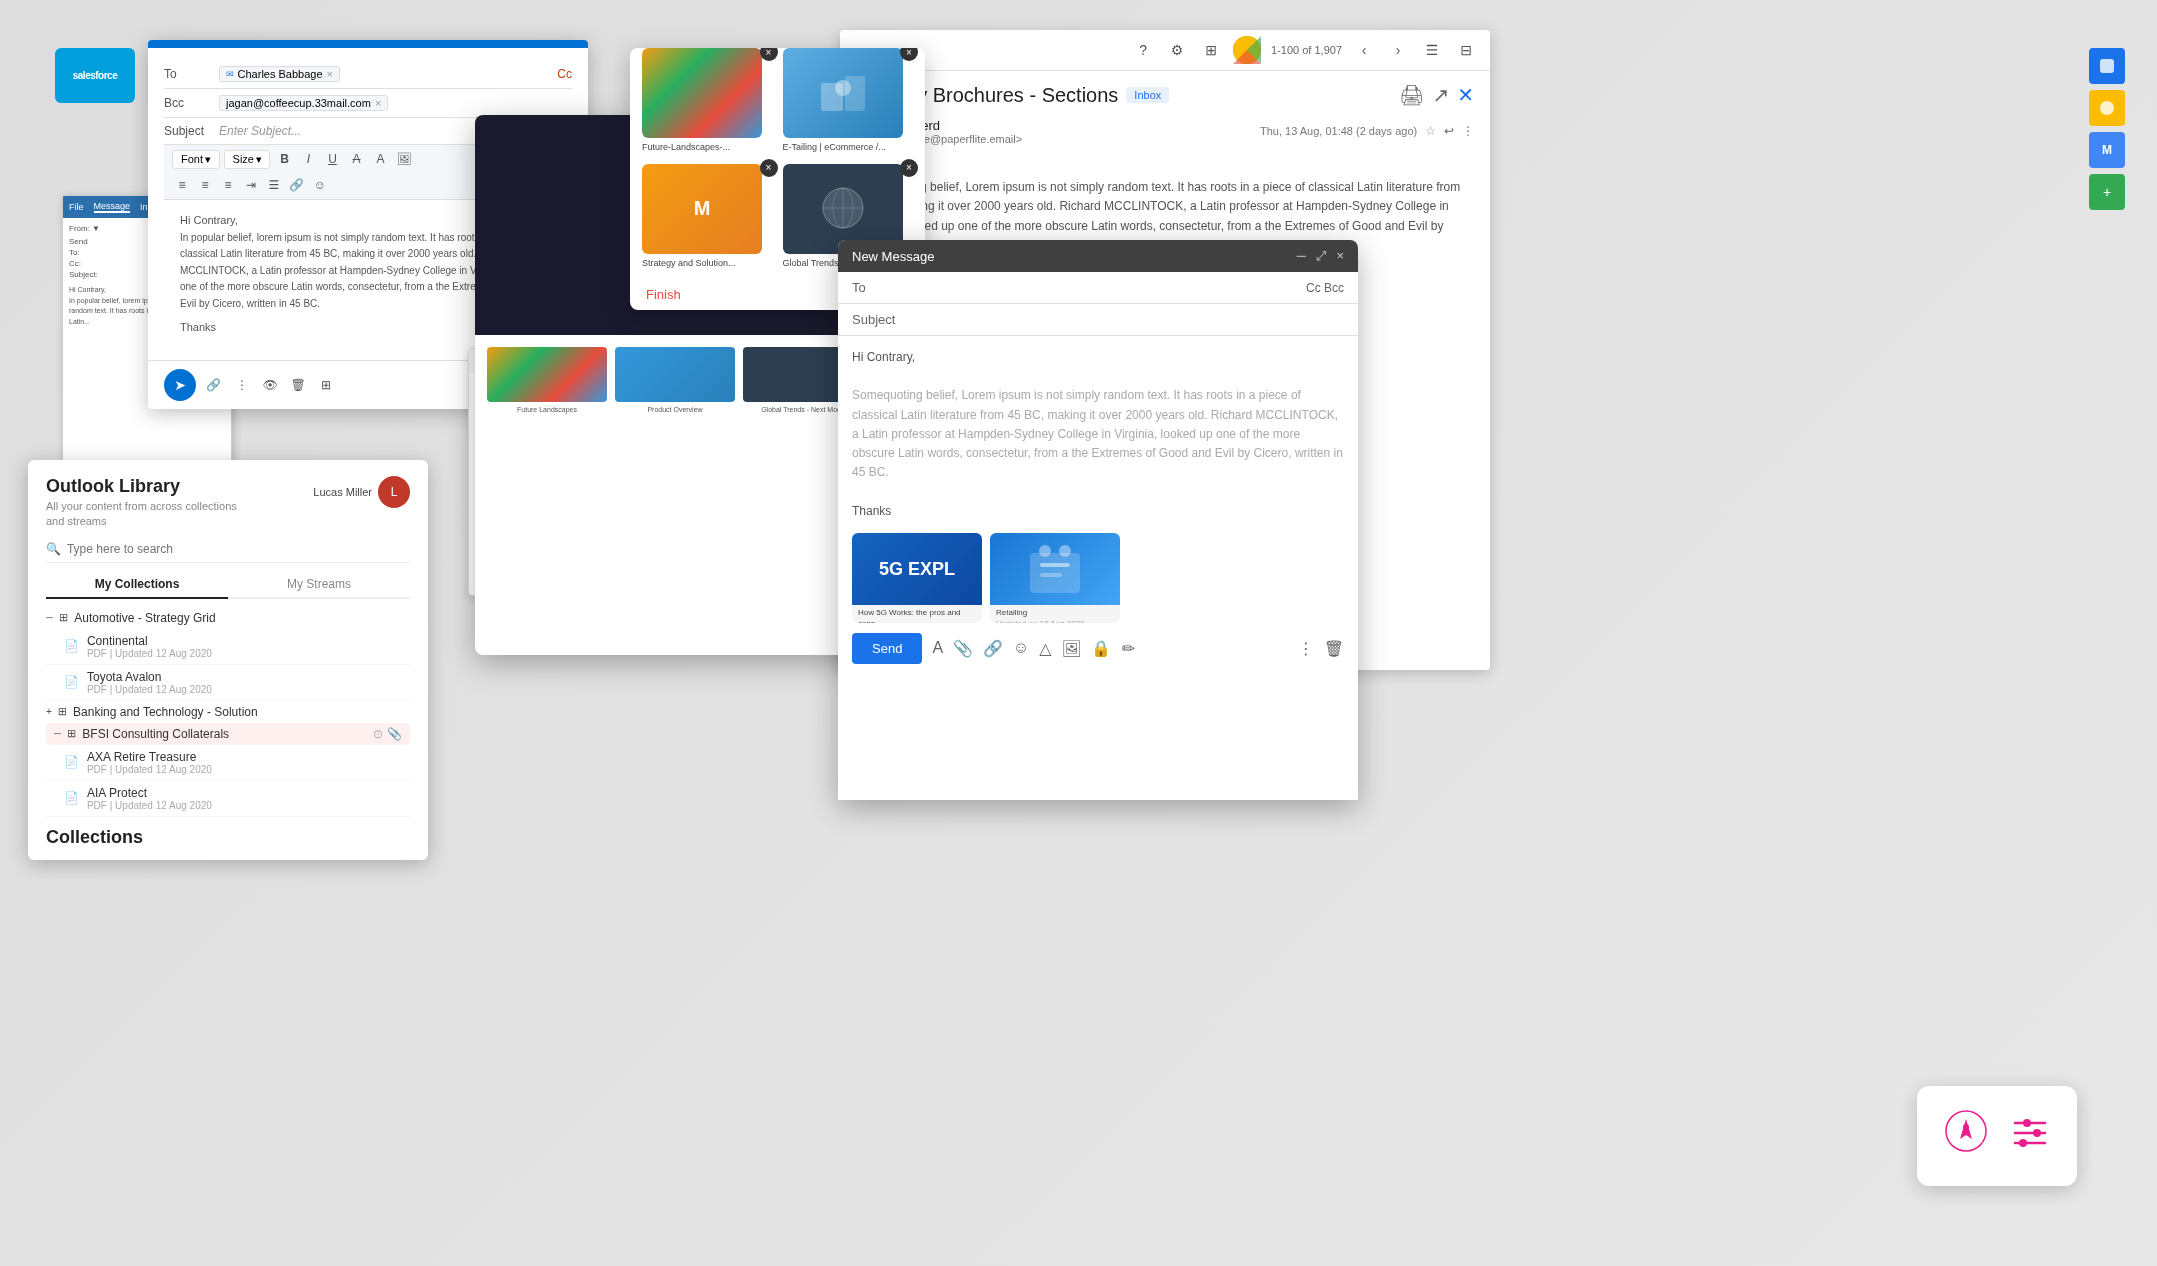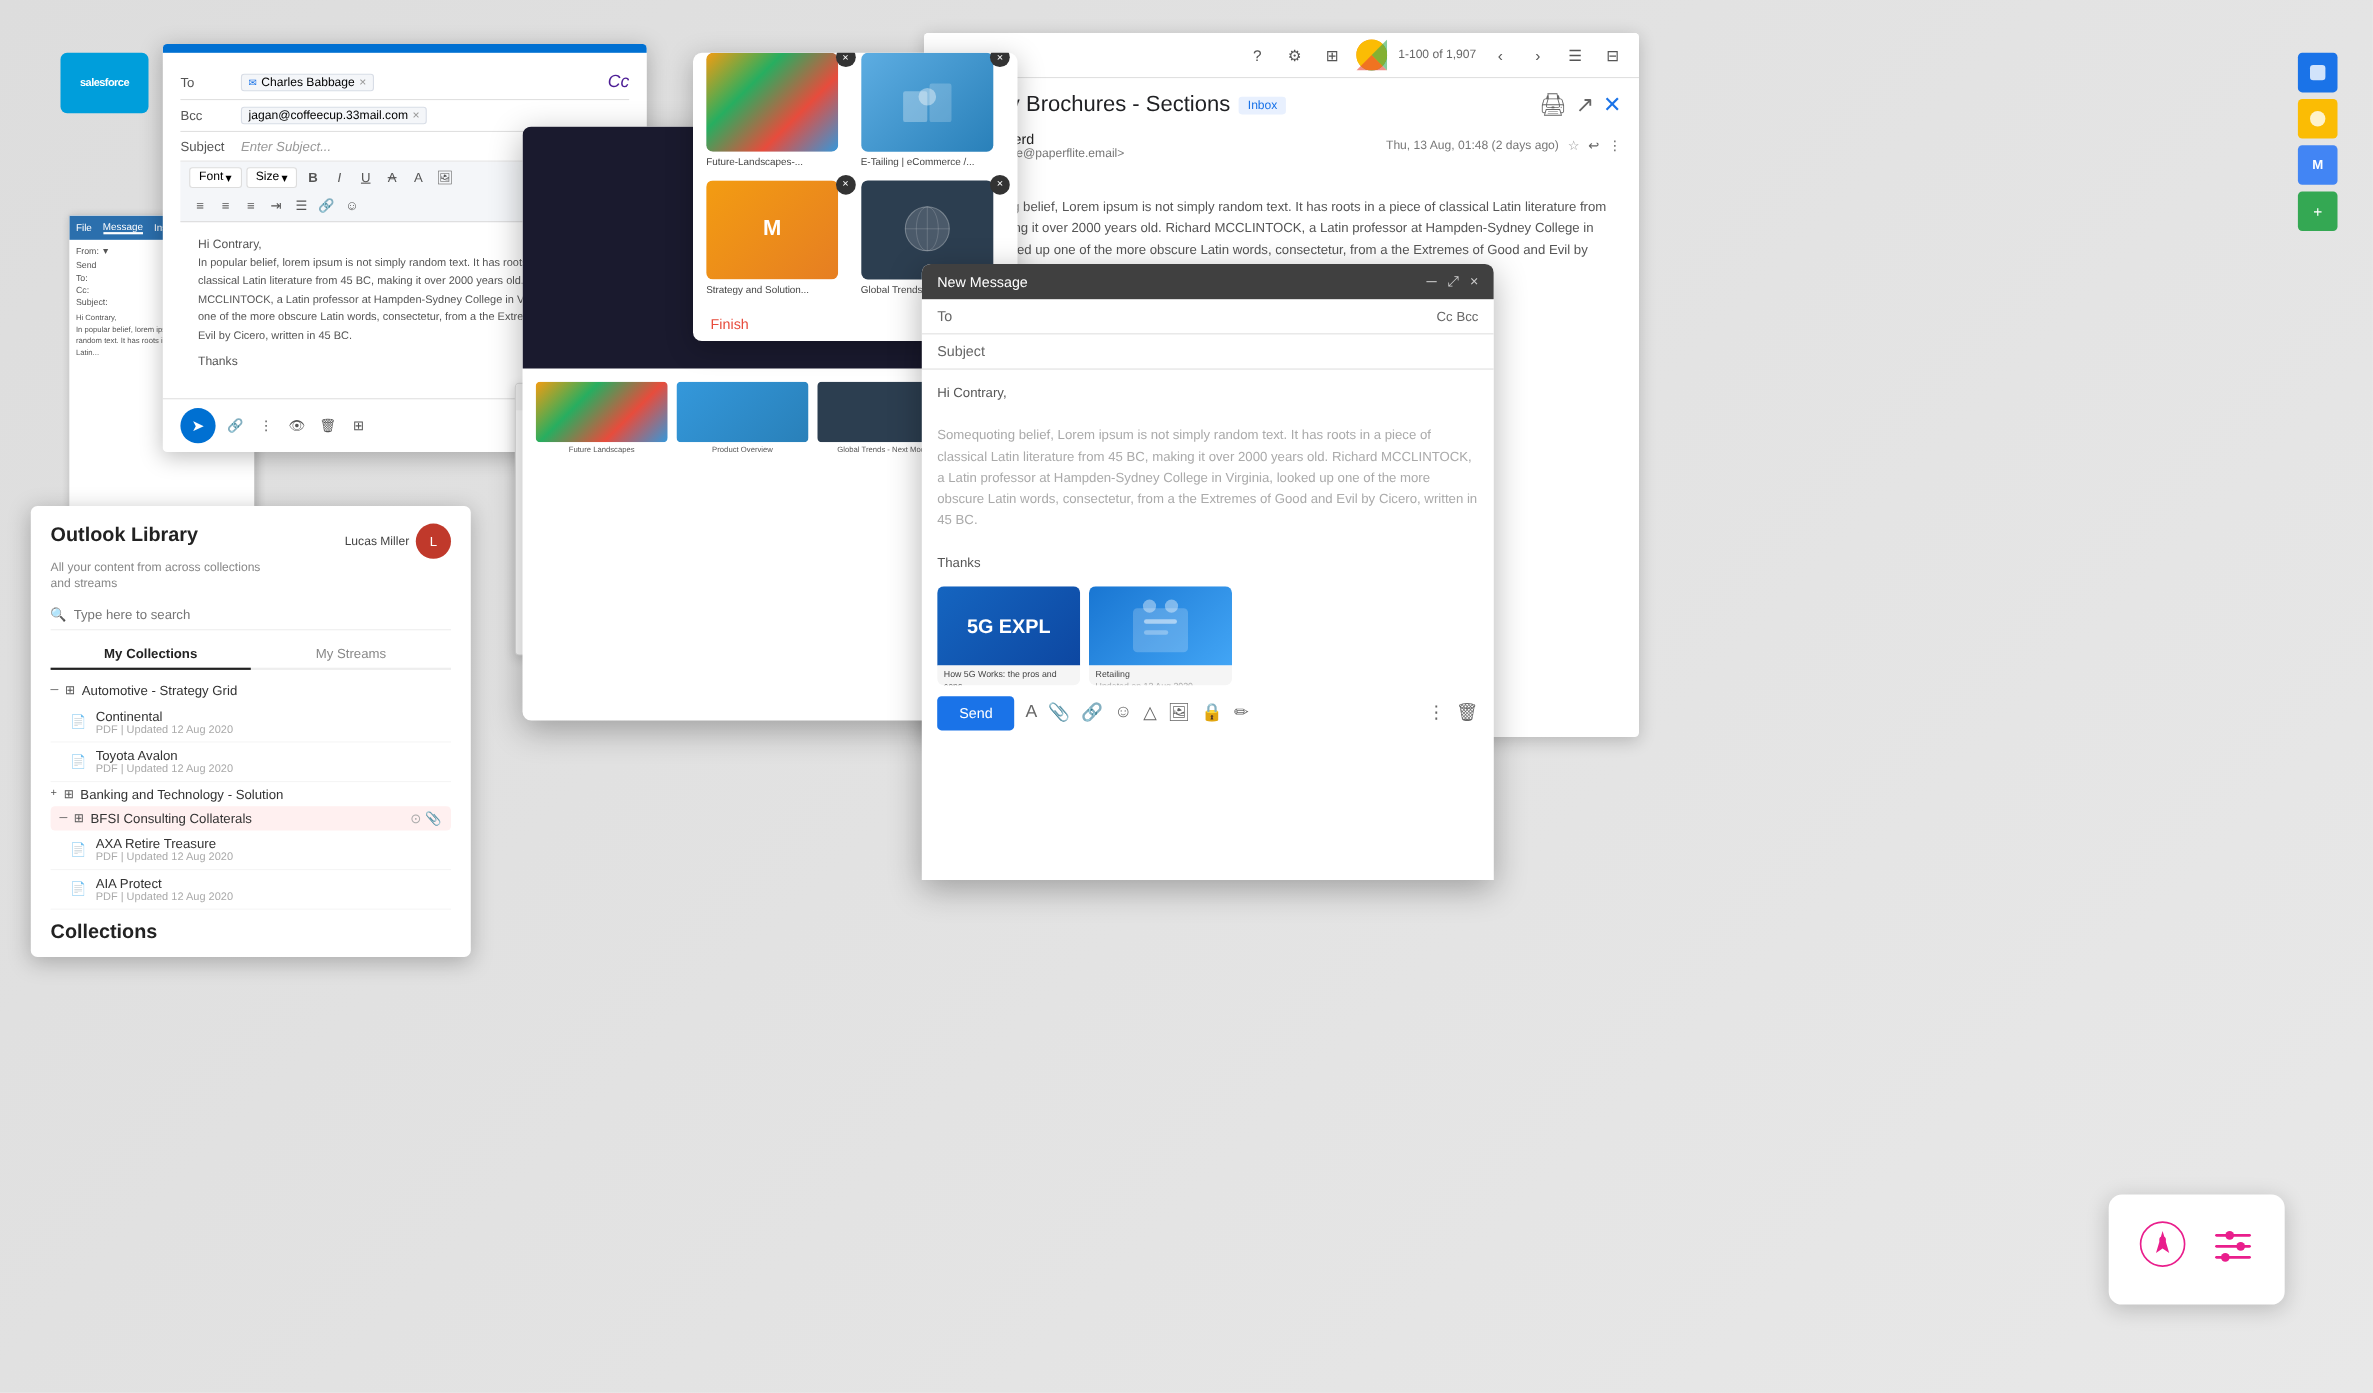--- a/index.html
+++ b/index.html
@@ -72,21 +72,21 @@
       background: #f4f6f9;
       border: 1px solid #d8dde6;
       border-radius: 3px;
       padding: 1px 6px;
       font-size: 11px;
       display: inline-flex;
       align-items: center;
       gap: 4px;
     }
     .sf-tag-close { color: #999; cursor: pointer; }
-    .sf-cc { color: #4c1d95; font-size: 16px; margin-left: auto; font-style: italic; }
+    .sf-cc { color: #c2410c; font-size: 12px; margin-left: auto; }
     .sf-subject-input {
       color: #999;
       font-size: 12px;
       font-style: italic;
     }
     .sf-toolbar {
       background: #f4f6f9;
       border-bottom: 1px solid #ddd;
       padding: 4px 8px;
       display: flex;
@@ -689,21 +689,21 @@
       align-items: flex-start;
     }
     .cl-title {
       font-size: 18px;
       font-weight: 600;
       color: #222;
     }
     .cl-subtitle {
       font-size: 11px;
       color: #888;
-      margin-top: 12px;
+      margin-top: 2px;
       max-width: 210px;
       line-height: 1.4;
     }
     .cl-avatar {
       display: flex;
       align-items: center;
       gap: 6px;
     }
     .cl-avatar-name {
       font-size: 11px;

